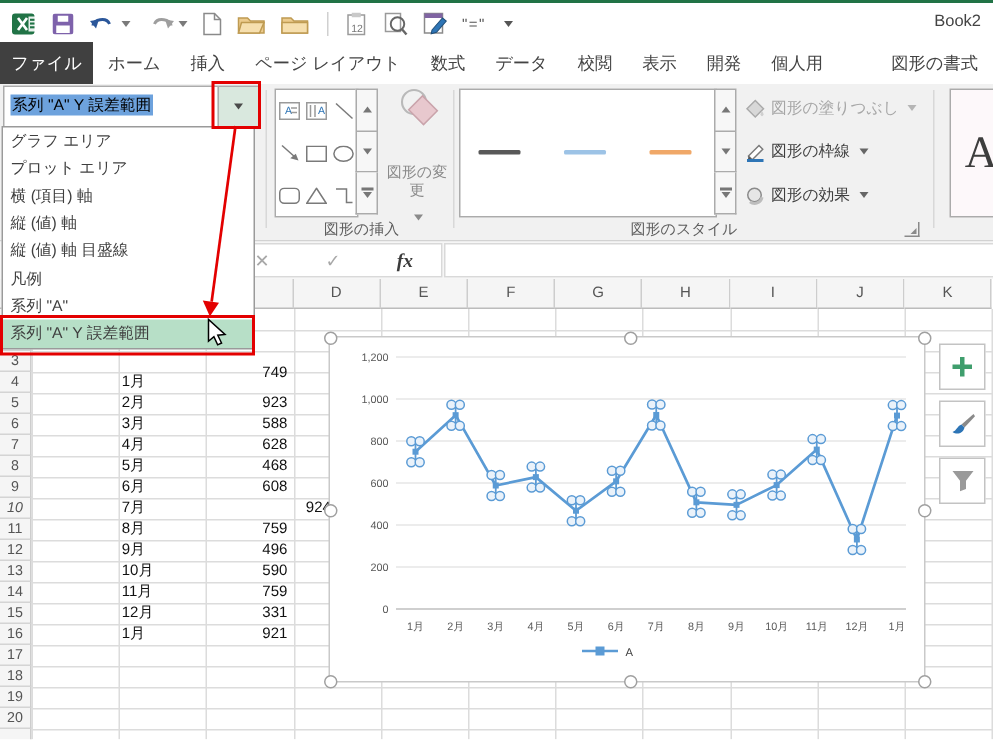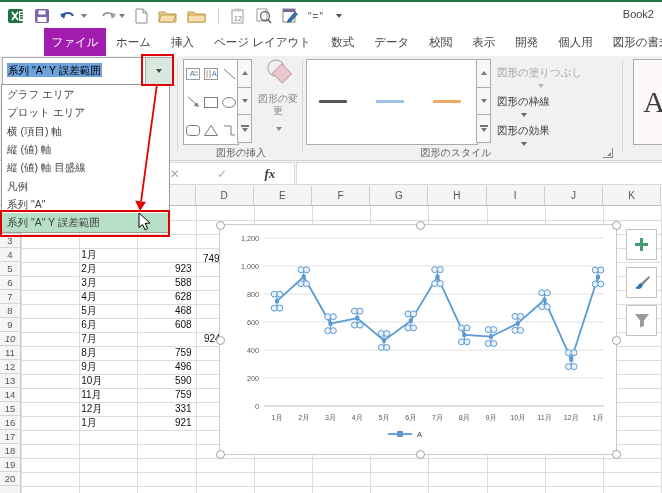--- a/index.html
+++ b/index.html
@@ -12,21 +12,21 @@
   .qat{display:flex;align-items:center;gap:10px;padding-left:8px;}
   .qat .ic{display:inline-flex;align-items:center;justify-content:center;height:18px;}
   .caret{width:0;height:0;border-left:3px solid transparent;border-right:3px solid transparent;
          border-top:4px solid #7a7a7a;display:inline-block;margin-left:2px;}
   .qat-sep{width:1px;height:16px;background:#d0d0d0;margin:0 2px;}
   #doc-title{position:absolute;right:8px;top:6px;font-size:11px;color:#444;}
   .eq-label{font-size:10px;color:#555;letter-spacing:1px;}
   
   #tabrow{position:absolute;left:0;top:28px;width:662px;height:28px;background:#fff;display:flex;align-items:stretch;}
   .tab{font-size:11.5px;color:#444;display:flex;align-items:center;padding:0 10px;white-space:nowrap;}
-  .tab-file{background:#a21caf;color:#fff;width:42px;justify-content:center;margin-left:44px;}
+  .tab-file{background:#404040;color:#fff;width:42px;justify-content:center;}
   .tab-push{margin-left:auto;}
   
   #ribbon{position:absolute;left:0;top:56px;width:662px;height:104px;background:#f1f1f1;
           border-bottom:1px solid #d2d2d2;}
   .group-label{position:absolute;top:90px;font-size:10px;color:#5e5e5e;text-align:center;}
   .vdiv{position:absolute;top:4px;height:92px;width:1px;background:#d8d8d8;}
   
   #sel-combo{position:absolute;left:2px;top:1px;width:169px;height:26px;background:#fff;
              border:1px solid #ababab;display:flex;}
   #sel-combo .txt{flex:1;font-size:10.5px;line-height:24px;padding-left:4px;white-space:nowrap;overflow:hidden;}
@@ -41,26 +41,26 @@
   #shape-scroll{left:237px;} #style-scroll{left:476px;}
   .gal-scroll div{flex:1;border:1px solid #ababab;border-top:none;background:#f7f7f7;
                   display:flex;align-items:center;justify-content:center;}
   .gal-scroll div:first-child{border-top:1px solid #ababab;}
   .tri-up{width:0;height:0;border-left:3.5px solid transparent;border-right:3.5px solid transparent;border-bottom:4px solid #777;}
   .tri-dn{width:0;height:0;border-left:3.5px solid transparent;border-right:3.5px solid transparent;border-top:4px solid #777;}
   .tri-more{display:flex;flex-direction:column;align-items:center;}
   .tri-more i{display:block;width:8px;height:1.5px;background:#777;margin-bottom:1px;}
   
   #change-shape{position:absolute;left:255px;top:3px;width:46px;height:84px;text-align:center;}
-  #change-shape .lbl{font-size:10px;color:#8a8a8a;line-height:12px;margin-top:4px;}
+  #change-shape .lbl{font-size:10px;color:#8a8a8a;line-height:12px;margin-top:20px;}
   
   #style-gallery{left:306px;top:3px;width:170px;height:84px;}
   .style-line{position:absolute;height:3px;border-radius:1px;top:40px;}
   
-  .style-btn{position:absolute;left:497px;height:20px;display:flex;align-items:center;gap:4px;font-size:10.5px;color:#3f3f3f;white-space:nowrap;flex-direction:column;}
+  .style-btn{position:absolute;left:497px;height:20px;display:flex;align-items:center;gap:4px;font-size:10.5px;color:#3f3f3f;white-space:nowrap;}
   .style-btn.disabled{color:#a6a6a6;}
   
   #dlg-launcher{position:absolute;left:603px;top:92px;width:9px;height:9px;
                 border-right:1px solid #8a8a8a;border-bottom:1px solid #8a8a8a;}
   #dlg-launcher:before{content:"";position:absolute;right:1px;bottom:1px;width:0;height:0;
                 border-top:4px solid transparent;border-right:4px solid #8a8a8a;}
   
   #wordart-box{position:absolute;left:633px;top:3px;width:40px;height:84px;background:#fdf8fa;
                border:1px solid #ababab;display:flex;align-items:center;justify-content:center;
                font-size:30px;color:#3d3d3d;font-family:"Liberation Serif",serif;}
@@ -416,21 +416,21 @@
       <div class="row-h" style="top: 244px; height: 14px;">17</div>
       <div class="gl-h" style="top: 258px; width: 641px;"></div>
       <div class="row-h" style="top: 258px; height: 14px;">18</div>
       <div class="gl-h" style="top: 272px; width: 641px;"></div>
       <div class="row-h" style="top: 272px; height: 14px;">19</div>
       <div class="gl-h" style="top: 286px; width: 641px;"></div>
       <div class="row-h" style="top: 286px; height: 14px;">20</div>
       <div class="gl-h" style="top: 300px; width: 641px;"></div>
       <div class="row-h" style="top: 300px; height: 14px;"></div>
       <div class="cell" style="left: 81.2px; top: 62px; width: 54.2px;">1月</div>
-      <div class="cell num" style="left: 139.4px; top: 66px; width: 52.2px; margin-left: 28px;">749</div>
+      <div class="cell num" style="left: 139.4px; top: 56px; width: 52.2px;">749</div>
       <div class="cell" style="left: 81.2px; top: 76px; width: 54.2px;">2月</div>
       <div class="cell num" style="left: 139.4px; top: 76px; width: 52.2px;">923</div>
       <div class="cell" style="left: 81.2px; top: 90px; width: 54.2px;">3月</div>
       <div class="cell num" style="left: 139.4px; top: 90px; width: 52.2px;">588</div>
       <div class="cell" style="left: 81.2px; top: 104px; width: 54.2px;">4月</div>
       <div class="cell num" style="left: 139.4px; top: 104px; width: 52.2px;">628</div>
       <div class="cell" style="left: 81.2px; top: 118px; width: 54.2px;">5月</div>
       <div class="cell num" style="left: 139.4px; top: 118px; width: 52.2px;">468</div>
       <div class="cell" style="left: 81.2px; top: 132px; width: 54.2px;">6月</div>
       <div class="cell num" style="left: 139.4px; top: 132px; width: 52.2px;">608</div>

